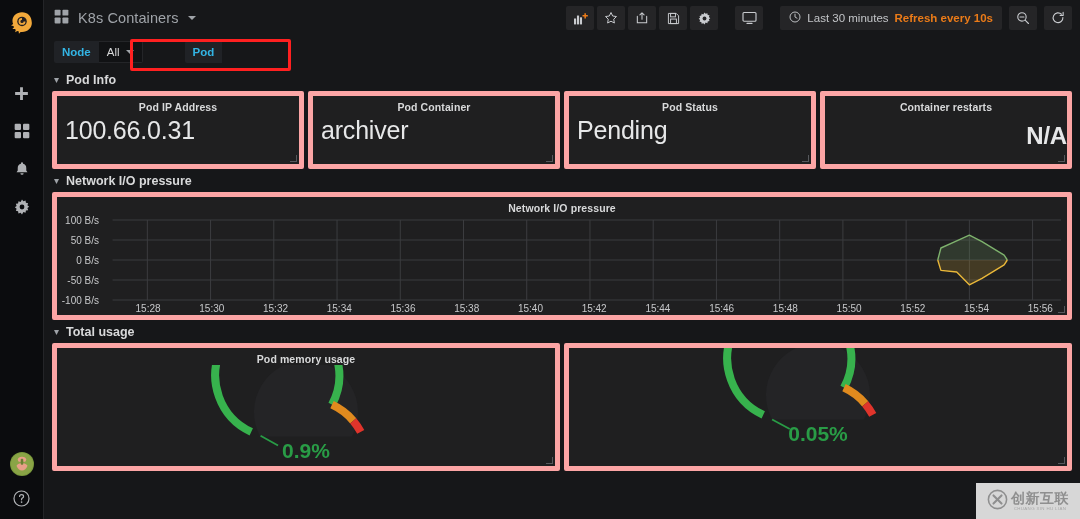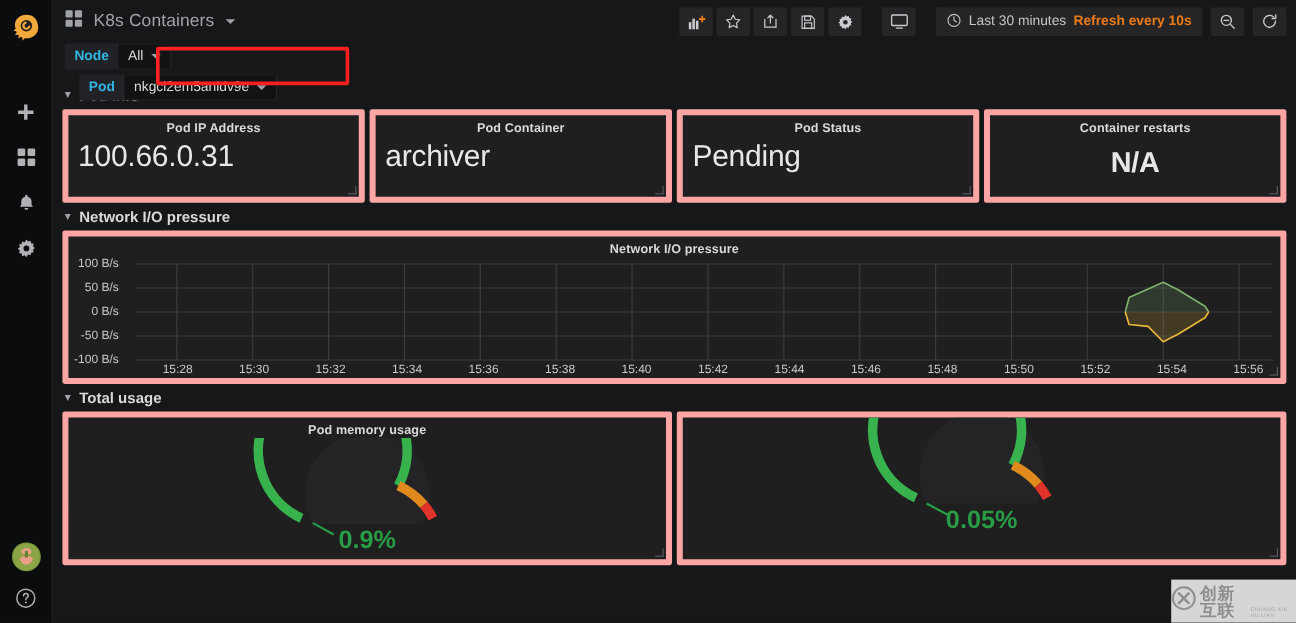--- a/index.html
+++ b/index.html
@@ -57,21 +57,21 @@
   .tbtn.sep { margin-left: 10px; }
   .timepicker {
     height: 24px; background: #252527; border-radius: 2px;
     display: flex; align-items: center; gap: 6px;
     padding: 0 9px; margin-left: 10px; margin-right: 3px;
     font-size: 11.5px; color: #c3c5c8;
   }
   .refresh-label { color: #eb7b18; font-weight: bold; font-size: 11.5px; }
 
   
-  .submenu { height: 32px; display: flex; padding: 0 10px; gap: 4px; position: relative; flex-direction: column; }
+  .submenu { height: 32px; display: flex; align-items: center; padding: 0 10px; gap: 16px; position: relative; }
   .var-group { display: flex; align-items: center; margin-right: 14px; }
   .var-label {
     background: #202226; color: #33b5e5;
     font-size: 11.5px; font-weight: bold;
     padding: 0 8px; height: 22px; display: flex; align-items: center;
     border-radius: 2px 0 0 2px;
   }
   .var-value {
     background: #111214; color: #d8d9da;
     font-size: 11.5px; height: 22px;
@@ -106,21 +106,21 @@
     width: 7px; height: 7px;
     border-right: 1px solid #56585c; border-bottom: 1px solid #56585c;
   }
 
   
   .stat-panel { height: 78px; flex: 1 1 0; }
   .stat-value {
     font-size: 25px; color: #e6e7e8; font-weight: normal;
     padding: 4px 0 0 8px; letter-spacing: -0.2px; line-height: 1.1;
   }
-  .stat-value.center { text-align: center; font-weight: bold; font-size: 24px; padding-left: 0; padding-top: 10px; }
+  .stat-value.center { text-align: right; font-weight: bold; font-size: 24px; padding-left: 0; padding-top: 10px; }
 
   
   .graph-panel { height: 128px; width: 100%; }
   .graph-area { position: relative; width: 100%; height: 104px; }
   .yaxis-label {
     position: absolute; right: 0; transform: translateY(-50%);
     color: #c7c8ca; font-size: 10px; text-align: right; white-space: nowrap;
   }
   .xaxis-label {
     position: absolute; transform: translateX(-50%);
@@ -136,21 +136,21 @@
     font-size: 21px; font-weight: bold;
   }
 
   
   .watermark {
     position: absolute; right: 0; bottom: 0;
     width: 104px; height: 36px; background: #e8e8e8;
     display: flex; align-items: center; justify-content: center; gap: 3px;
     opacity: .92;
   }
-  .wm-text { display:flex; flex-direction: row; align-items:flex-end; line-height:1; }
+  .wm-text { display:flex; flex-direction: column; align-items:center; line-height:1; }
   .wm-cn { font-size: 14px; color: #9a9a9a; font-weight: bold; letter-spacing: .5px; }
   .wm-en { font-size: 4.4px; color: #b4b4b4; letter-spacing: .35px; margin-top: 2px; }
 </style>
 </head>
 <body>
 
 <div class="app">
 
   <div class="sidebar">
     <div class="side-logo">
@@ -296,24 +296,20 @@
     <div class="submenu">
       <div class="var-group">
         <span class="var-label">Node</span>
         <span class="var-value">
           <span>All</span>
           <span class="caret"></span>
         </span>
       </div>
       <div class="var-group" style="margin-left:12px">
         <span class="var-label">Pod</span>
-        <span class="var-value" style="min-width:112px">
-          <span>nkgcl2em5anidv9e</span>
-          <span class="caret" style="margin-left:auto"></span>
-        </span>
       </div>
       <div class="annot-box"></div>
     </div>
 
     <div class="row-header">
       <span class="chev">▾</span>
       <span class="row-title">Pod Info</span>
     </div>
     <div class="panel-row">
       <div class="panel stat-panel">

